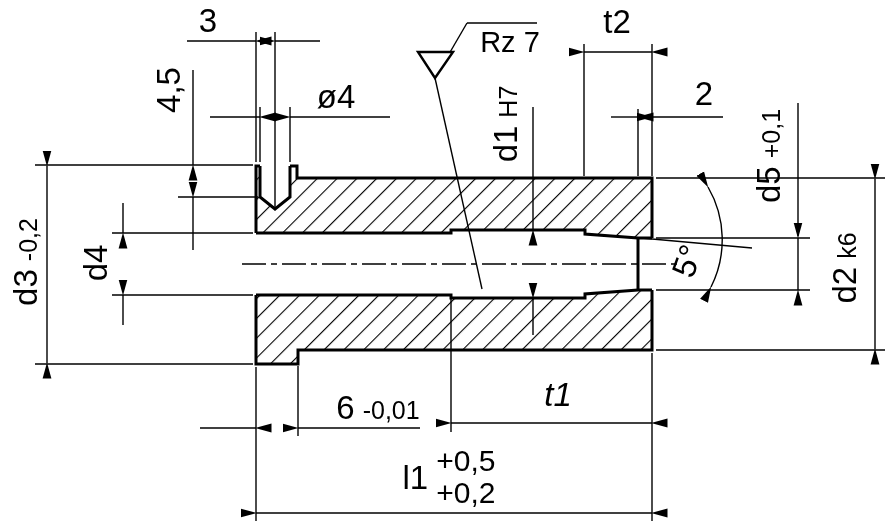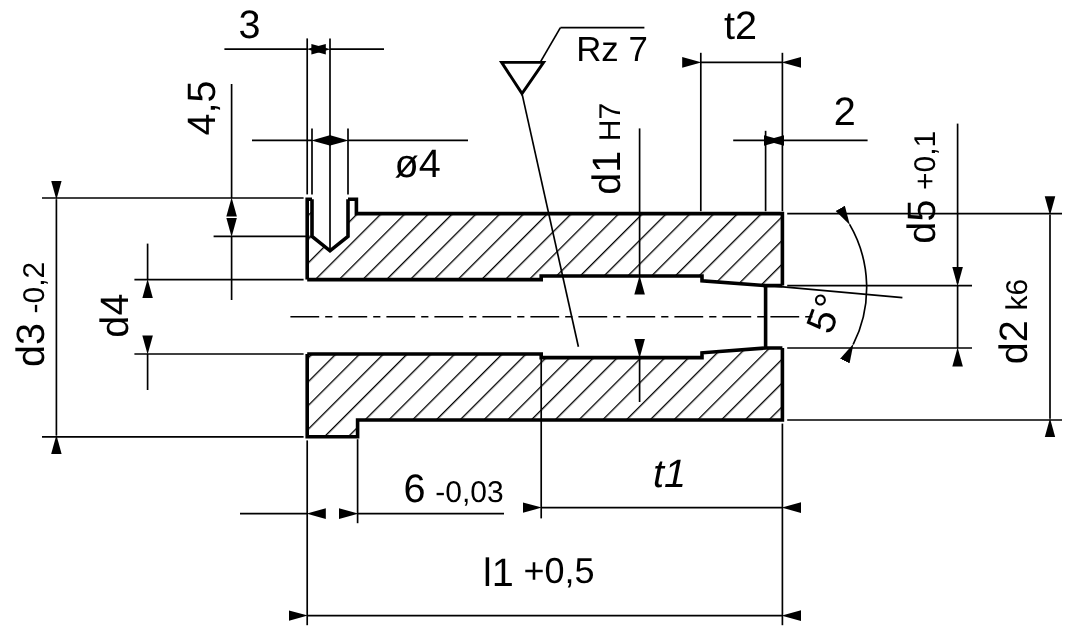--- a/index.html
+++ b/index.html
@@ -112,21 +112,21 @@
     </g>
   </svg>
 
   <div id="labels-layer">
       <div class="lbl" style="left: 208px; top: 20px; transform: translate(-50%, -50%) rotate(0deg);">
         <span class="sz-main">3</span>
       </div>
       <div class="lbl" style="left: 168px; top: 90px; transform: translate(-50%, -50%) rotate(-90deg);">
         <span class="sz-main">4,5</span>
       </div>
-      <div class="lbl" style="left: 348px; top: 96px; transform: translate(-50%, -50%) rotate(0deg); margin-top: 40px;">
+      <div class="lbl" style="left: 336px; top: 96px; transform: translate(-50%, -50%) rotate(0deg);">
         <span class="sz-main">ø4</span>
       </div>
       <div class="lbl" style="left: 510px; top: 42px; transform: translate(-50%, -50%) rotate(0deg);">
         <span class="sz-rz">Rz 7</span>
       </div>
       <div class="lbl" style="left: 617px; top: 21px; transform: translate(-50%, -50%) rotate(0deg);">
         <span class="sz-main">t2</span>
       </div>
       <div class="lbl" style="left: 704px; top: 93px; transform: translate(-50%, -50%) rotate(0deg);">
         <span class="sz-main">2</span>
@@ -148,25 +148,26 @@
       </div>
       <div class="lbl" style="left: 25px; top: 262px; transform: translate(-50%, -50%) rotate(-90deg);">
         <span class="sz-main">d3</span>
         <span class="sz-sub">-0,2</span>
       </div>
       <div class="lbl" style="left: 95px; top: 263px; transform: translate(-50%, -50%) rotate(-90deg);">
         <span class="sz-main">d4</span>
       </div>
       <div class="lbl" style="left: 378px; top: 407px; transform: translate(-50%, -50%) rotate(0deg);">
         <span class="sz-main">6</span>
-        <span class="sz-sub">-0,03</span>
+        <span class="sz-sub">-0,01</span>
       </div>
       <div class="lbl" style="left: 558px; top: 394px; transform: translate(-50%, -50%) rotate(0deg); font-style: italic;">
         <span class="sz-main">t1</span>
       </div>
       <div class="lbl stacked" style="left: 449px; top: 477px; transform: translate(-50%, -50%) rotate(0deg);">
         <span class="sz-main">l1</span>
         <div class="stack sz-tol">
           <div>+0,5</div>
+          <div>+0,2</div>
         </div>
       </div>
     </div>
 </div>
 
 </body></html>

